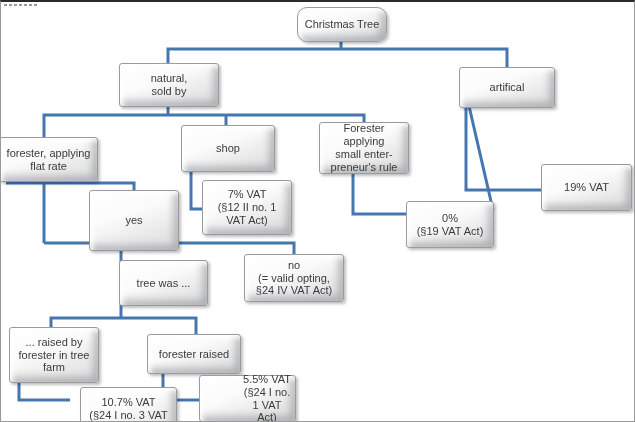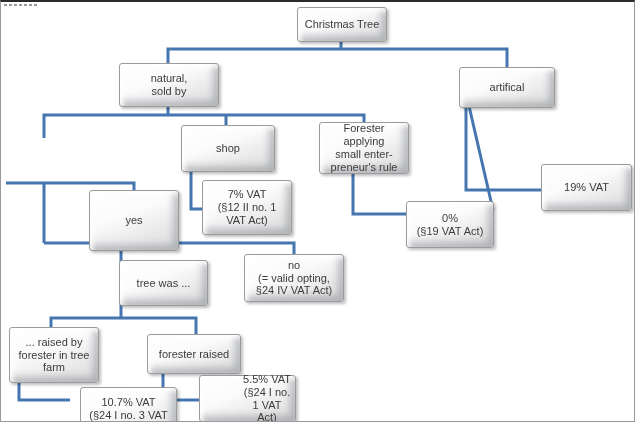--- a/index.html
+++ b/index.html
@@ -69,27 +69,29 @@
     <line x1="468" y1="104" x2="492" y2="208"></line>
 
     <line x1="120" y1="302" x2="120" y2="316"></line>
     <polyline points="50,326 50,316 195,316 195,333"></polyline>
 
     <polyline points="18,371 18,398 69,398"></polyline>
 
     <polyline points="162,371 162,398 199,398"></polyline>
   </svg>
 
-  <div class="node" style="left:296px;top:5px;width:90px;height:35px;">Christmas Tree</div>
+  <div class="node" style="left:296px;top:5px;width:90px;height:35px;border-radius:10px;">Christmas Tree</div>
 
   <div class="node" style="left:118px;top:61px;width:100px;height:44px;">natural,
 sold by</div>
 
   <div class="node" style="left:458px;top:65px;width:96px;height:41px;">artifical</div>
 
+  <div class="node" style="left:-2px;top:135px;width:99px;height:45px;">forester, applying
+flat rate</div>
 
   <div class="node" style="left:180px;top:123px;width:94px;height:47px;">shop</div>
 
   <div class="node" style="left:318px;top:120px;width:90px;height:52px;">Forester applying
 small enter-
 preneur's rule</div>
 
   <div class="node" style="left:201px;top:178px;width:90px;height:55px;">7% VAT
 (§12 II no. 1
 VAT Act)</div>

